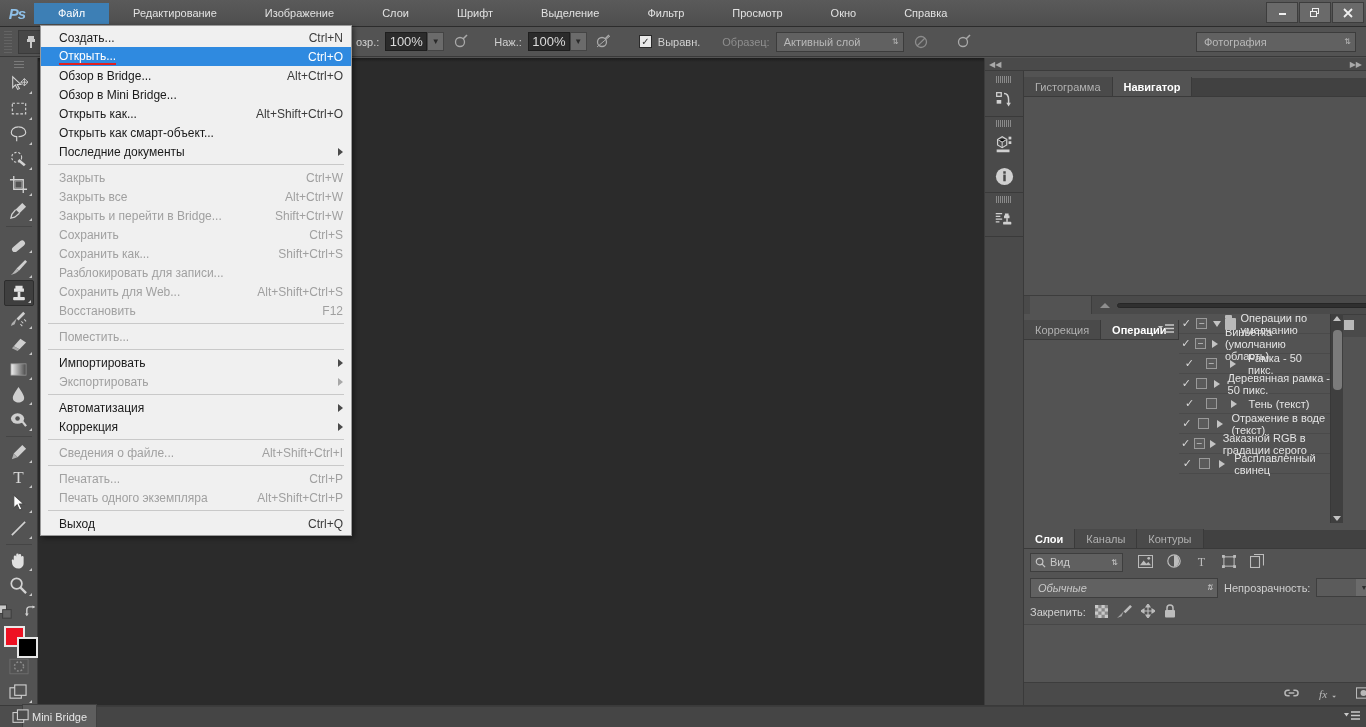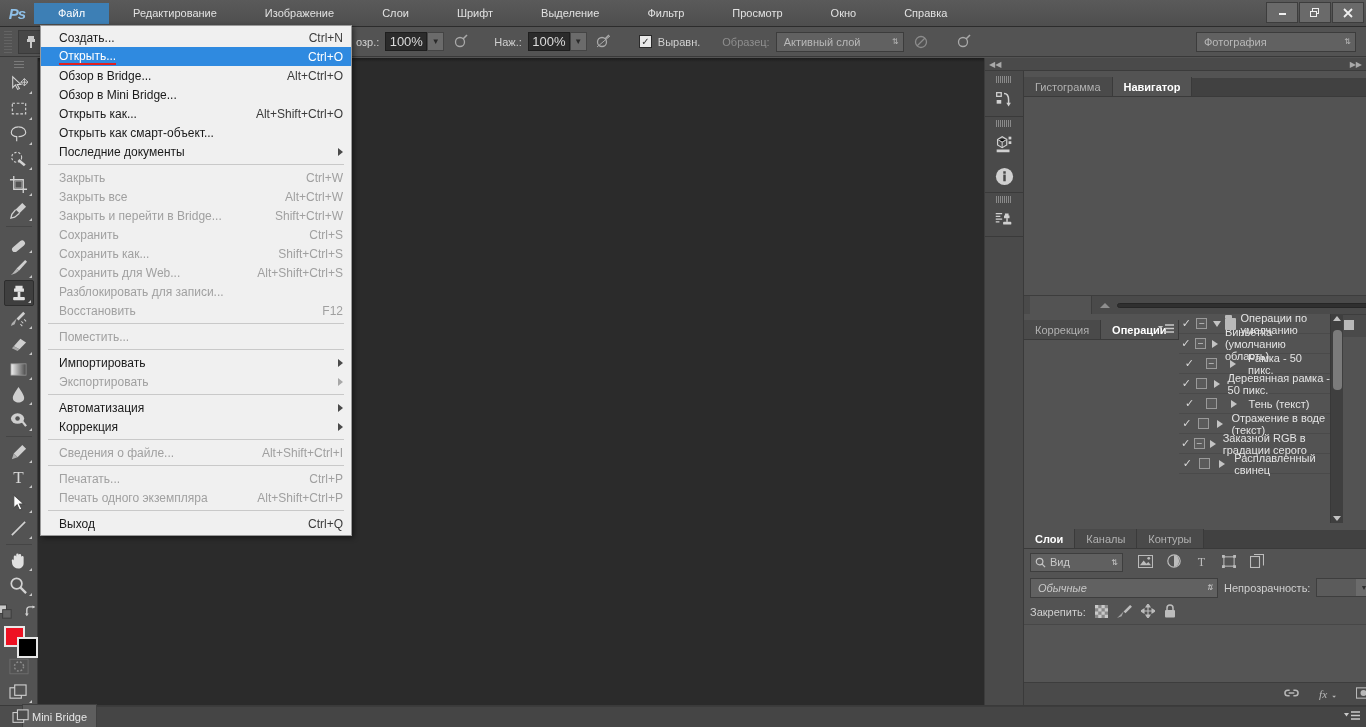--- a/index.html
+++ b/index.html
@@ -922,26 +922,26 @@
       </div>
       <div class="dd-item disabled">
         <span class="lbl">Сохранить</span>
         <span class="acc">Ctrl+S</span>
       </div>
       <div class="dd-item disabled">
         <span class="lbl">Сохранить как...</span>
         <span class="acc">Shift+Ctrl+S</span>
       </div>
       <div class="dd-item disabled">
+        <span class="lbl">Разблокировать для записи...</span>
+        <span class="acc"></span>
+      </div>
+      <div class="dd-item disabled">
         <span class="lbl">Сохранить для Web...</span>
         <span class="acc">Alt+Shift+Ctrl+S</span>
-      </div>
-      <div class="dd-item disabled">
-        <span class="lbl">Разблокировать для записи...</span>
-        <span class="acc"></span>
       </div>
       <div class="dd-item disabled">
         <span class="lbl">Восстановить</span>
         <span class="acc">F12</span>
       </div>
       <div class="dd-sep"></div>
       <div class="dd-item disabled">
         <span class="lbl">Поместить...</span>
         <span class="acc"></span>
       </div>

